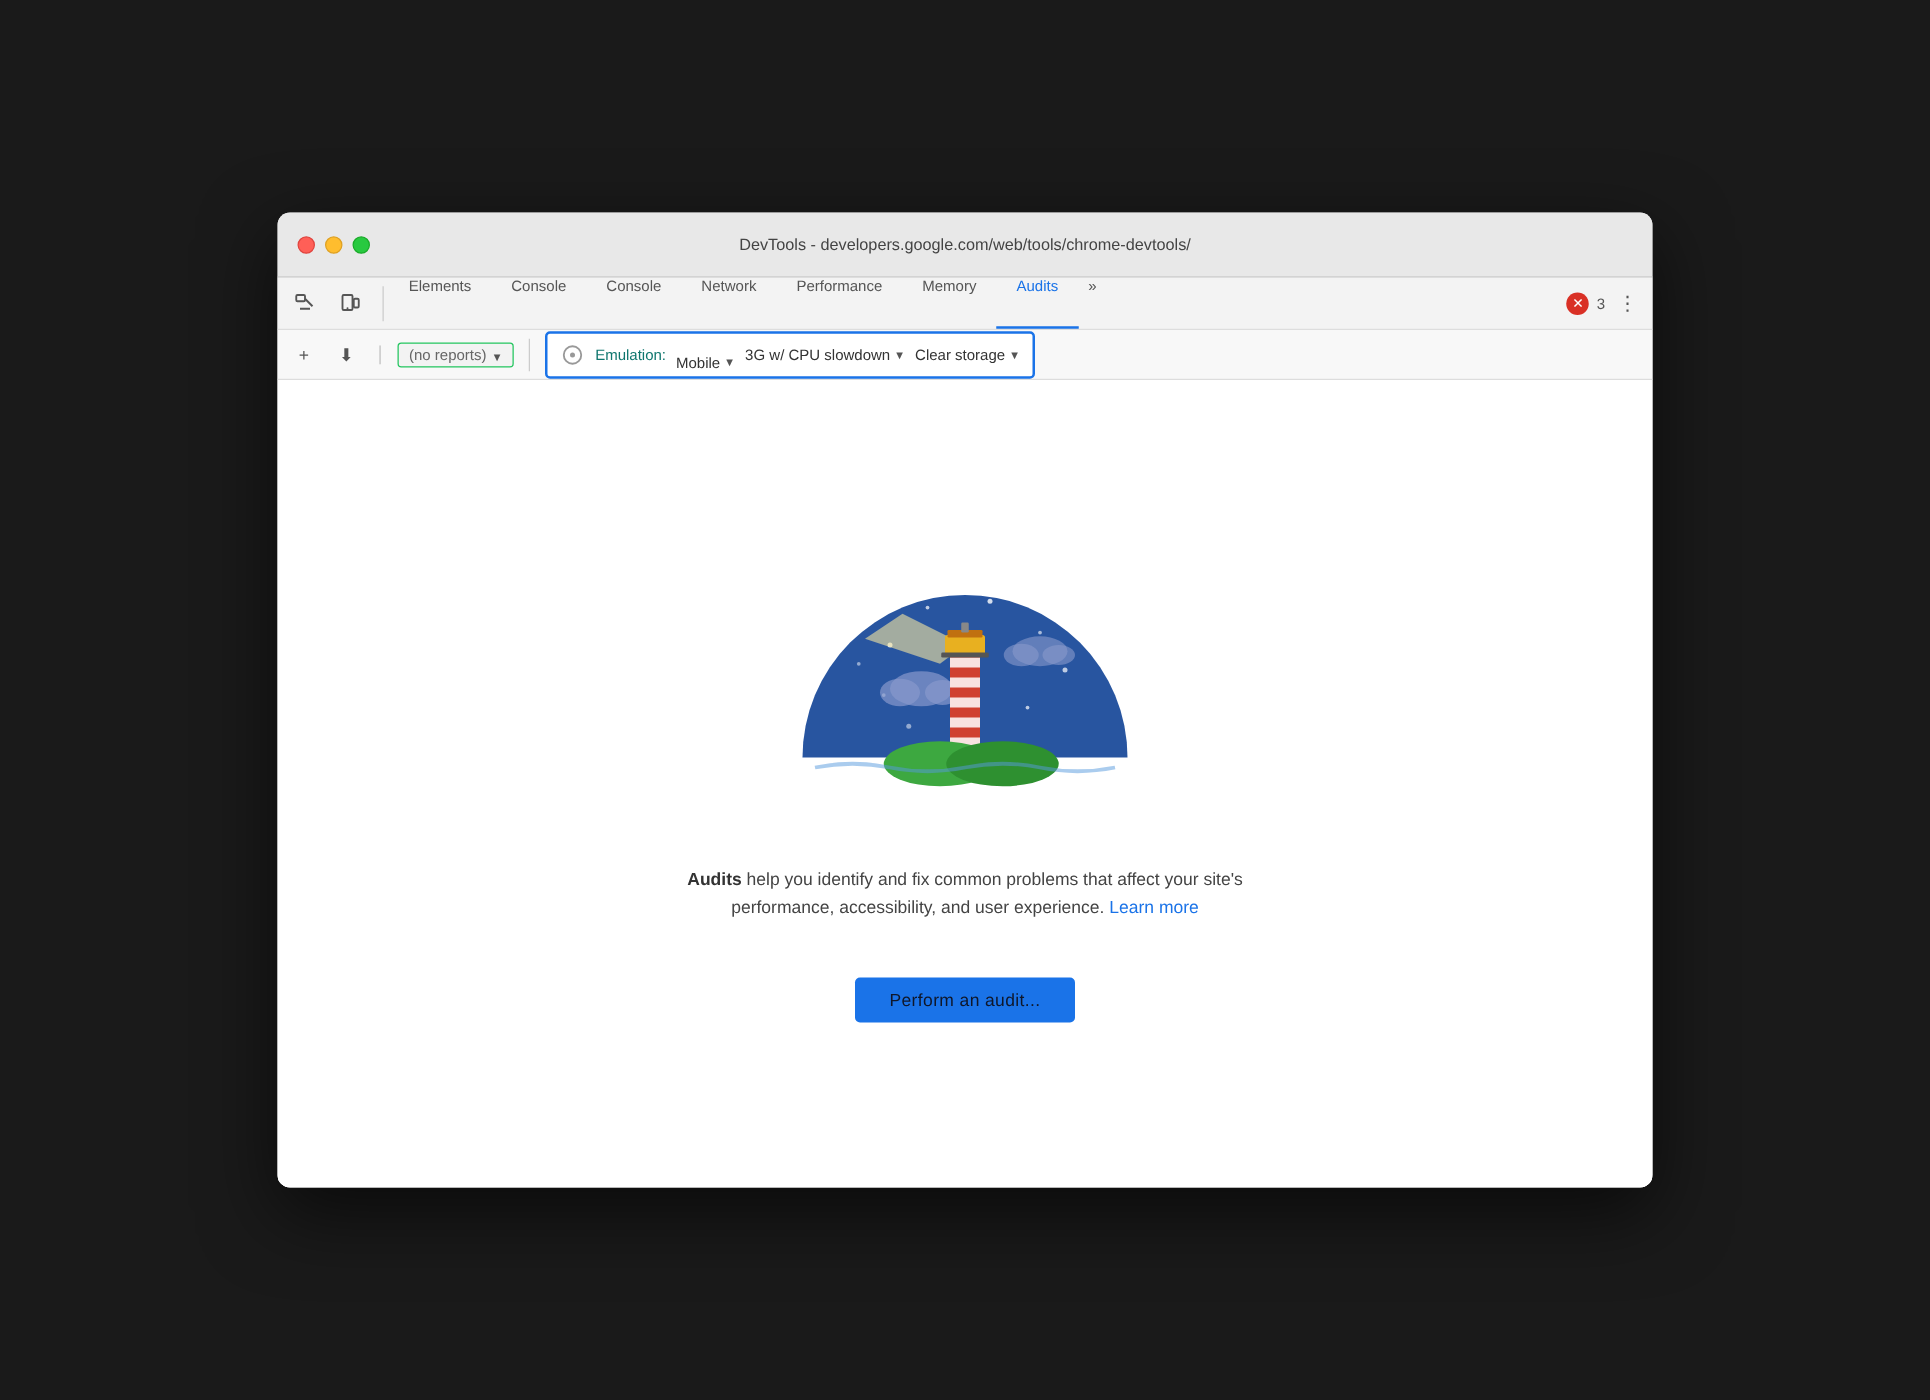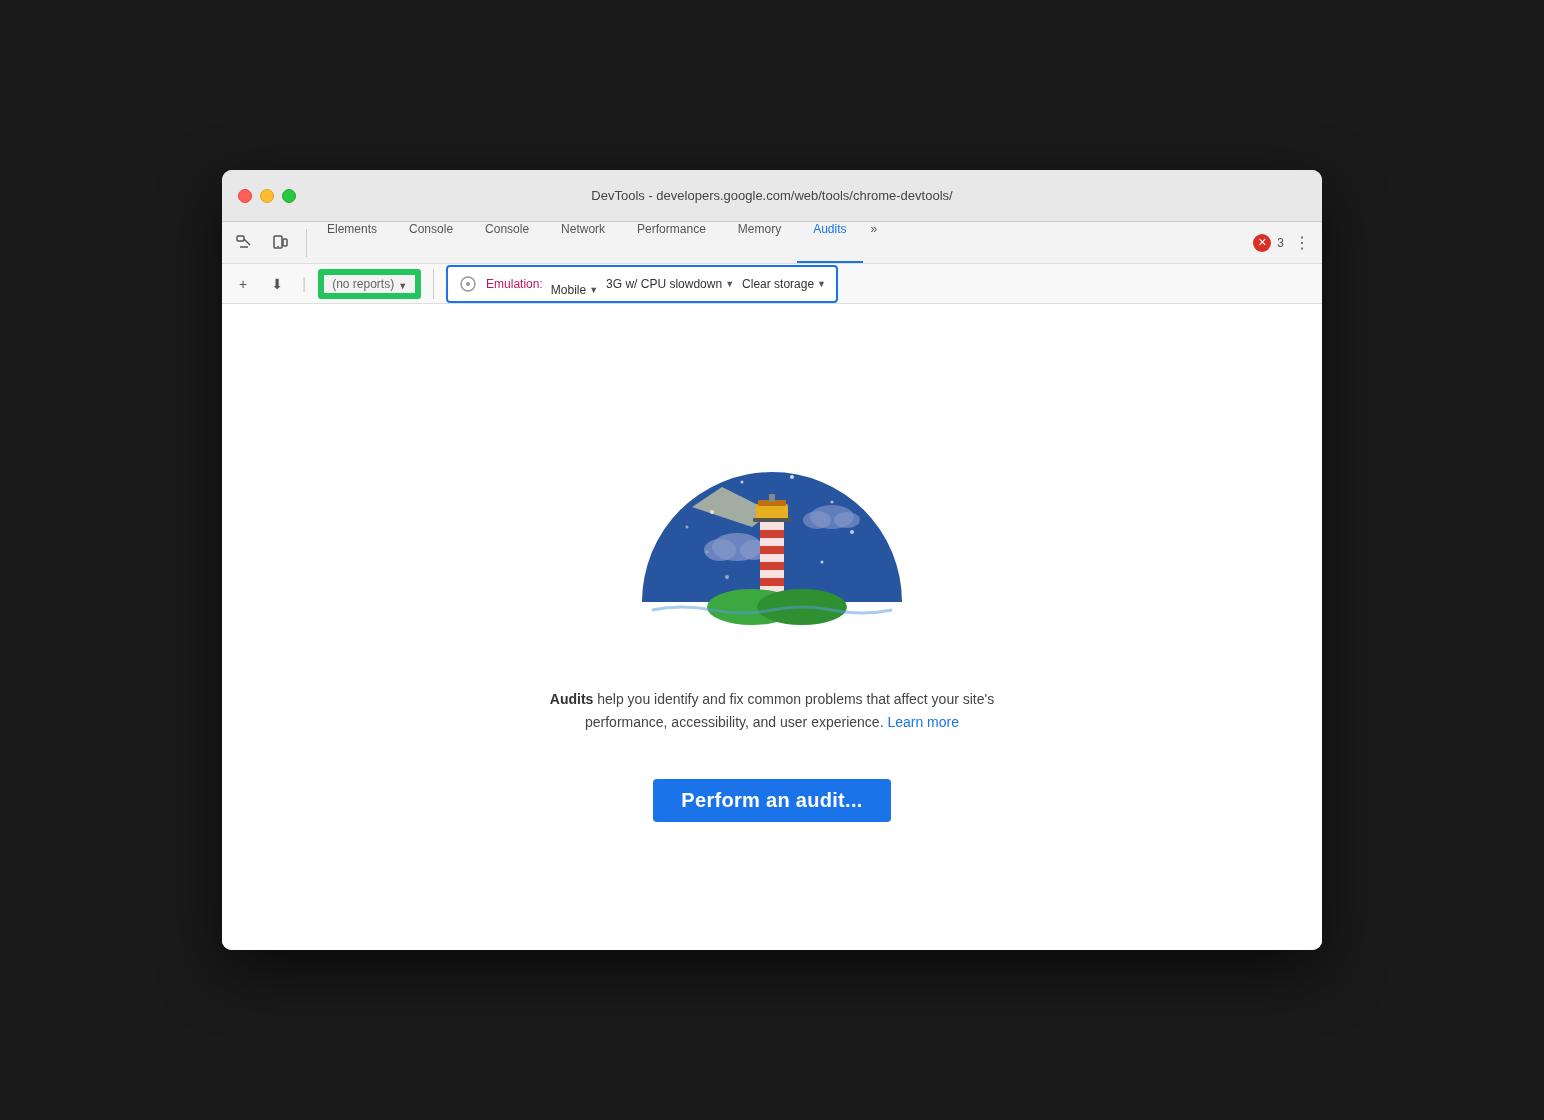--- a/index.html
+++ b/index.html
@@ -190,21 +190,21 @@
       font-size: 14px;
     }
 
     .reports-select {
       display: flex;
       align-items: flex-end;
       padding: 2px 8px;
       font-size: 12px;
       color: #666;
       background: #f3f3f3;
-      border: 6px solid #22c55e;
+      border: 1px solid #22c55e;
       border-radius: 3px;
       cursor: pointer;
       gap: 4px;
     }
 
     
     .emulation-bar {
       display: flex;
       align-items: center;
       margin-left: 12px;
@@ -219,21 +219,21 @@
       width: 20px;
       height: 20px;
       display: flex;
       align-items: center;
       justify-content: center;
       color: #999;
     }
 
     .emulation-label {
       font-size: 12px;
-      color: #be185d;
+      color: #0f766e;
     }
 
     .emulation-select {
       display: flex;
       align-items: center;
       gap: 3px;
       font-size: 12px;
       color: #333;
       cursor: pointer;
       font-weight: 500;
@@ -298,26 +298,26 @@
       color: #333;
     }
 
     .learn-more {
       color: #1a73e8;
       text-decoration: none;
     }
 
     .perform-btn {
       background: #1a73e8;
-      color: #ffffff;
+      color: #0f172a;
       border: none;
       padding: 10px 28px;
       border-radius: 4px;
-      font-size: 20px;
-      font-weight: 700;
+      font-size: 14px;
+      font-weight: 400;
       cursor: pointer;
       letter-spacing: 0.3px;
     }
   </style>
 </head>
 <body>
 
 <div class="browser-window">
 
   <div class="title-bar">

